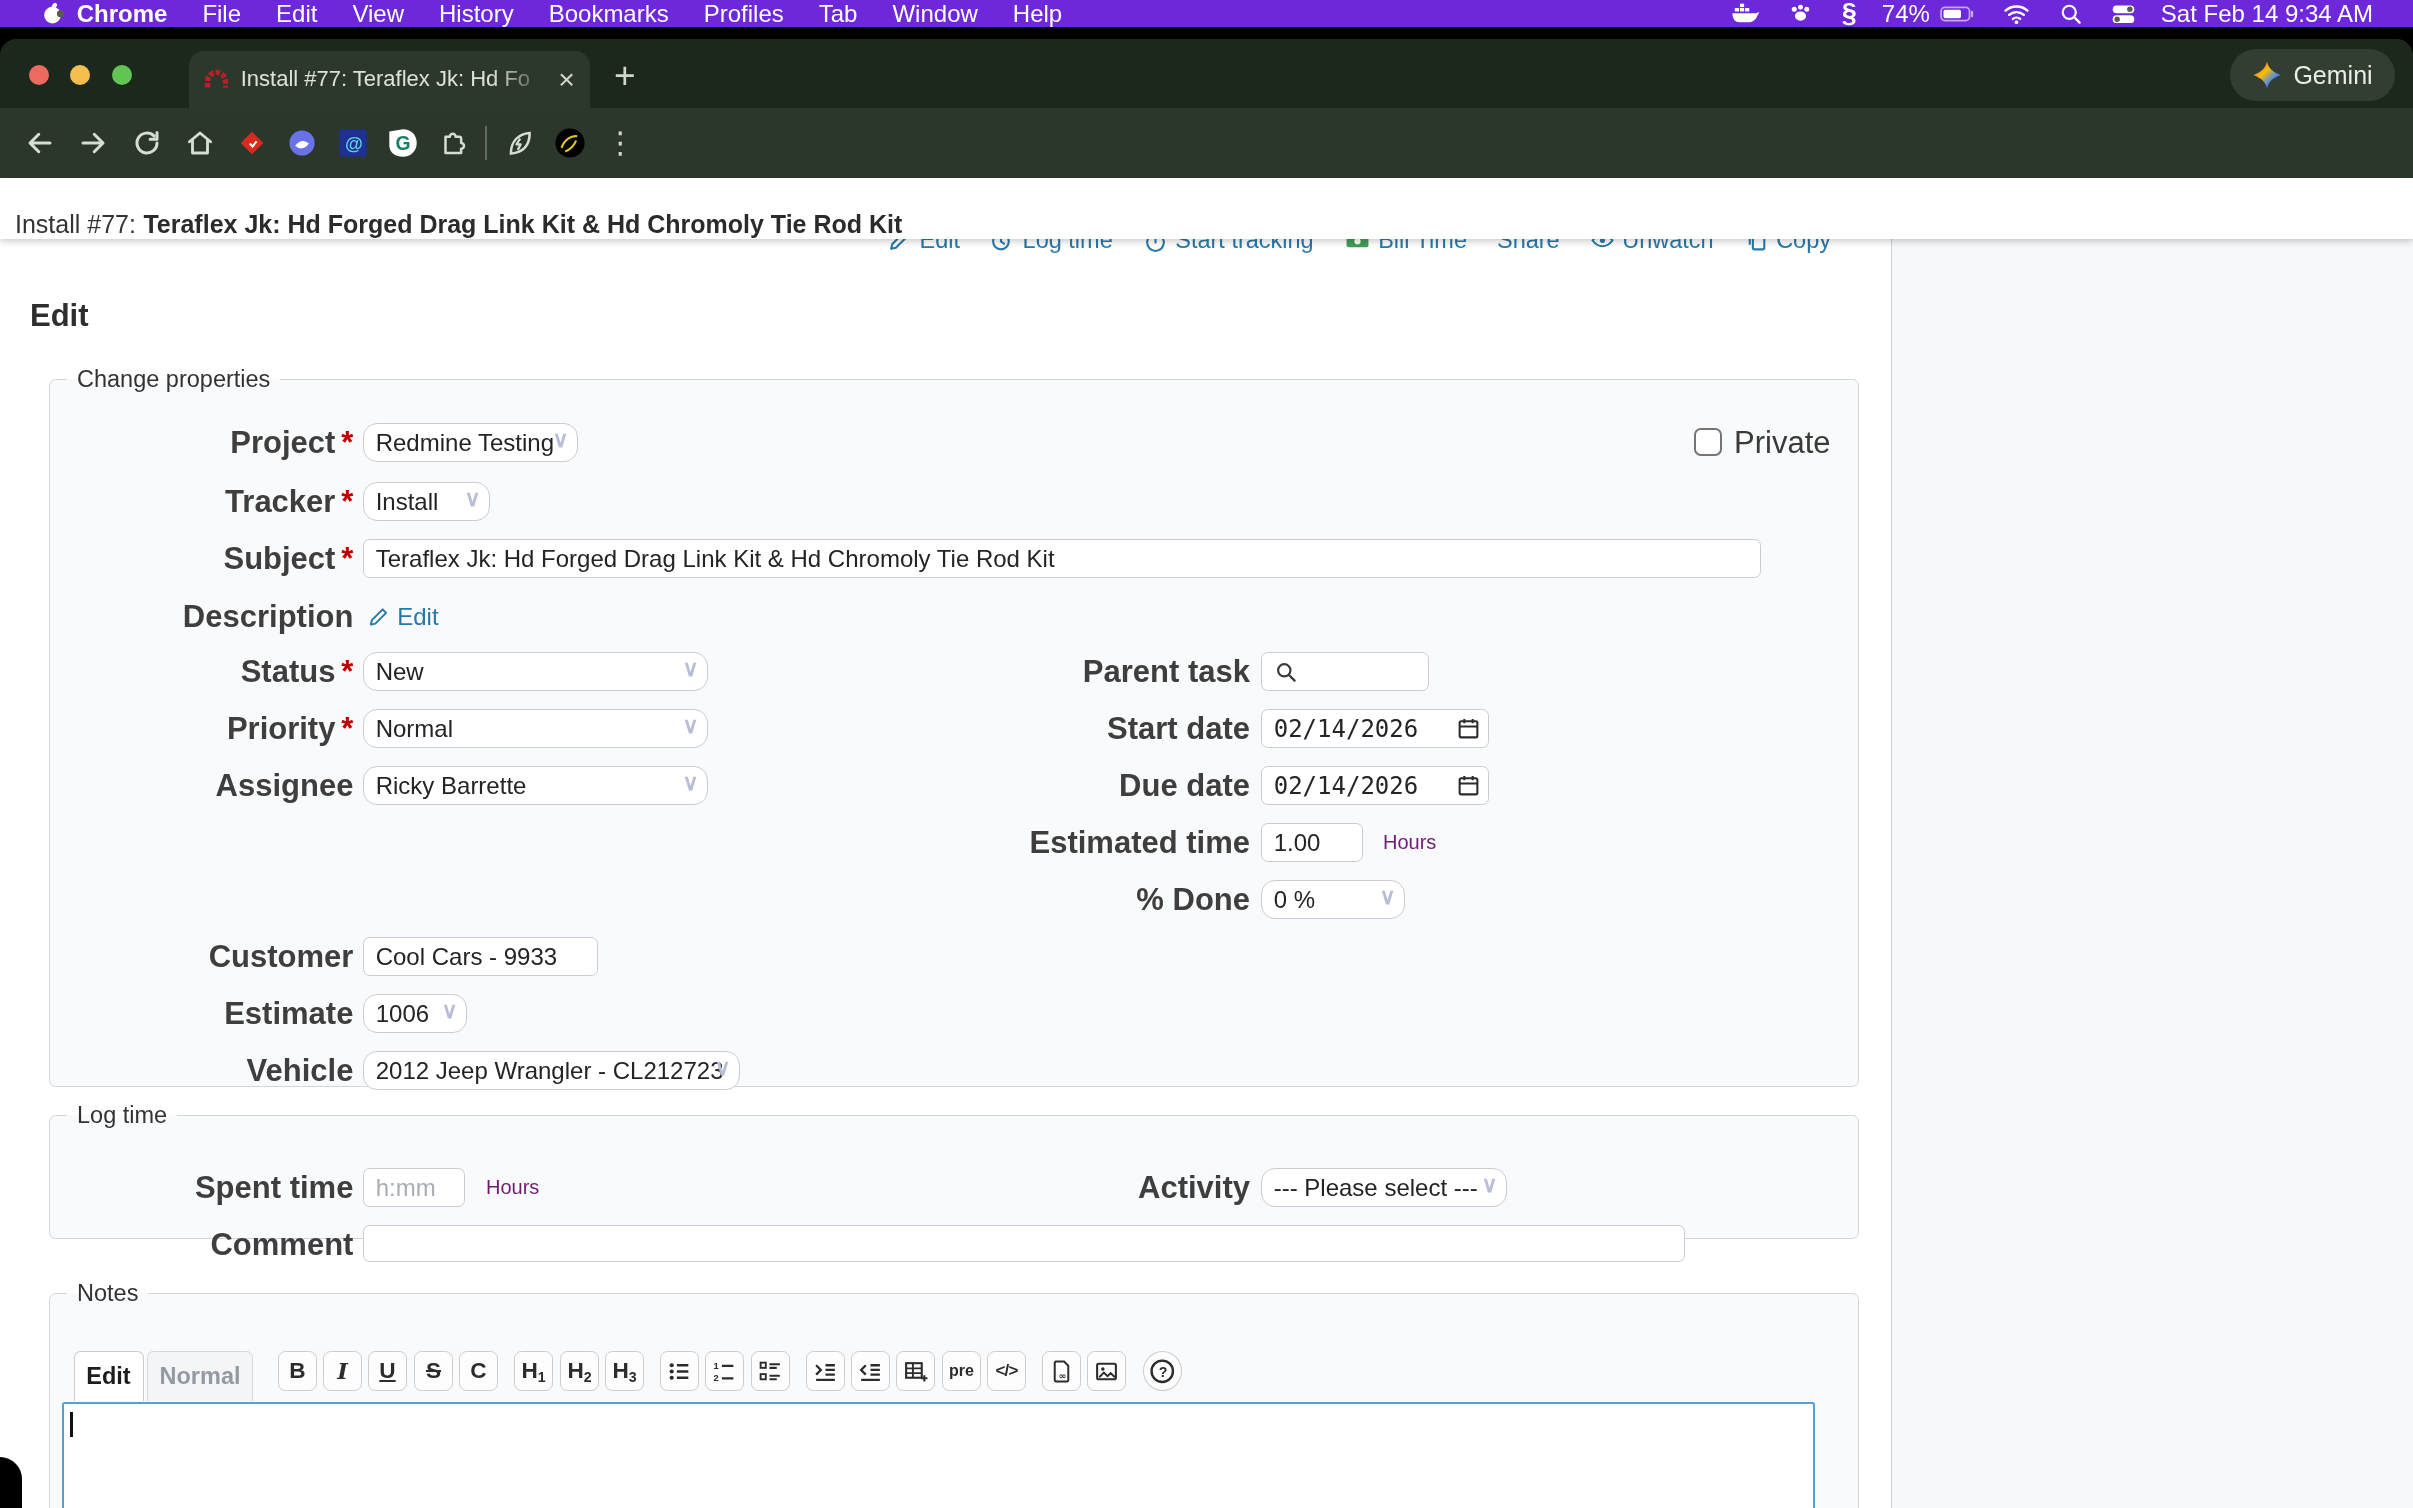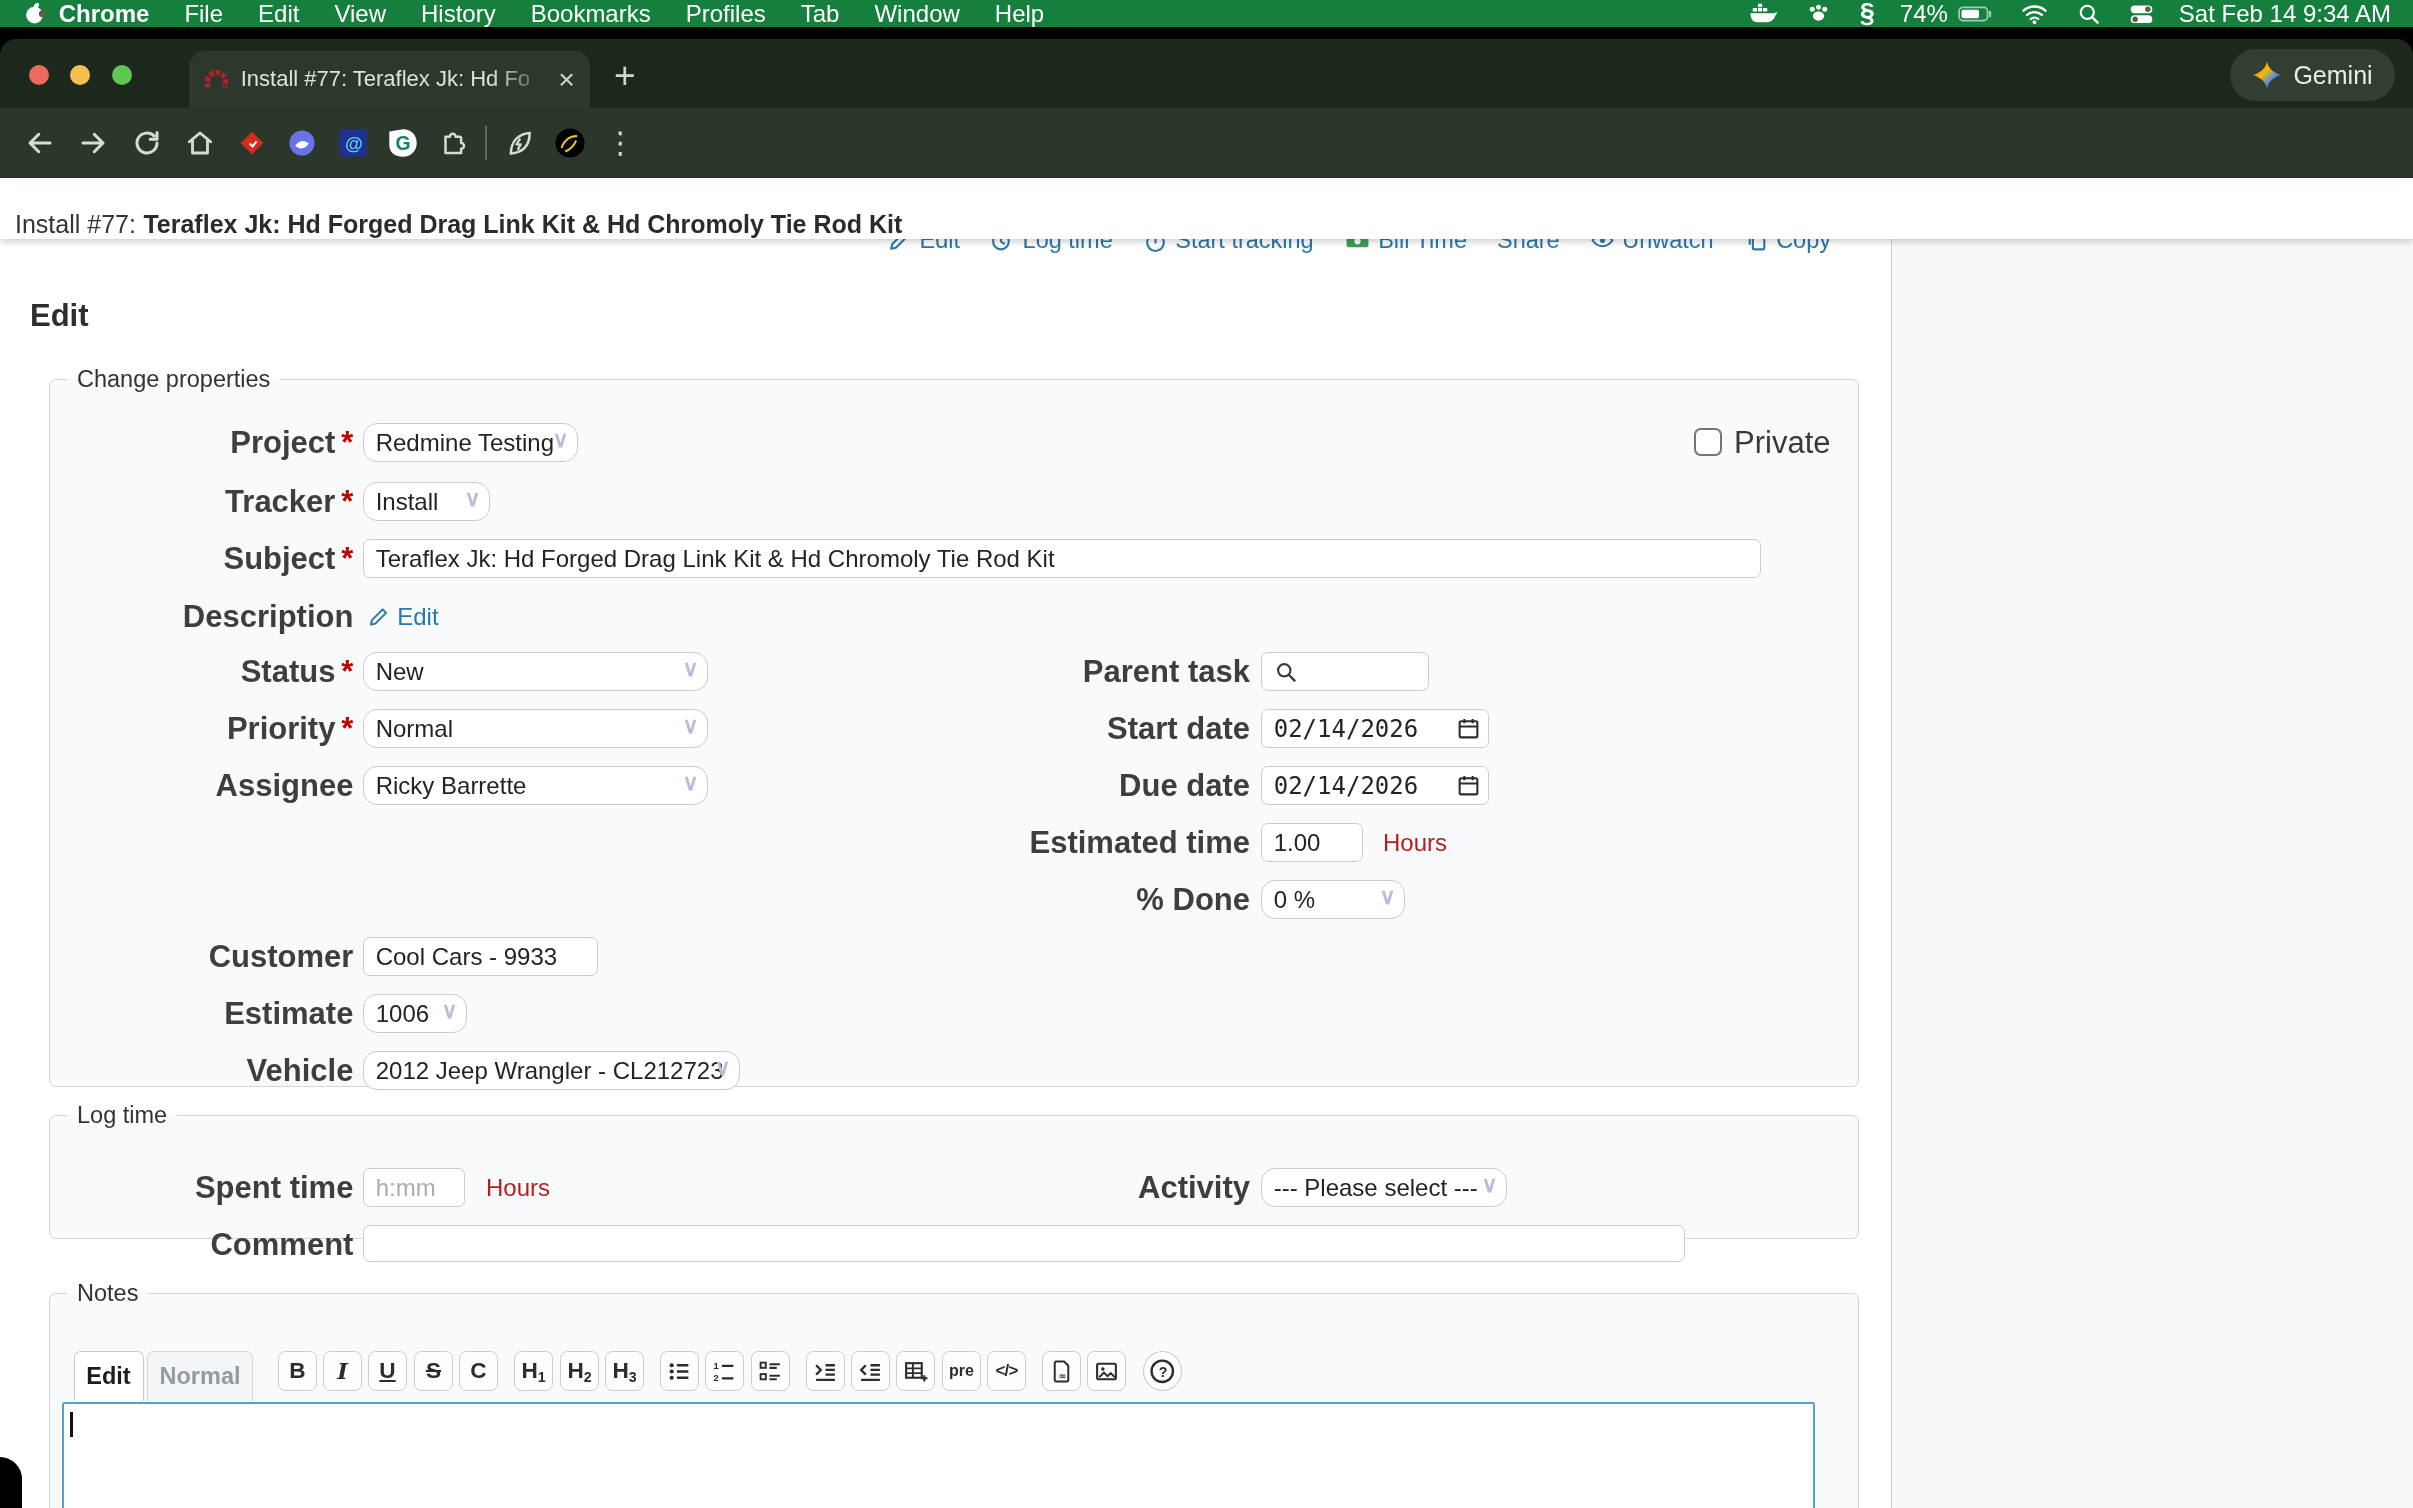--- a/index.html
+++ b/index.html
@@ -1,21 +1,21 @@
 <!DOCTYPE html>
 <html style="font-size:13.4px"><head>
 <meta charset="utf-8">
 <style>
   html,body{margin:0;padding:0;width:2413px;height:1508px;overflow:hidden;
     font-family:"Liberation Sans",sans-serif;background:#fff;}
   #screen{position:relative;width:2413px;height:1508px;background:#000;}
 
   
-  #menubar{position:absolute;top:0;left:0;width:2413px;height:27px;background:#15803d;
-    display:flex;align-items:center;color:#fff;font-size:24px;padding:0 22px;box-sizing:border-box;}
+  #menubar{position:absolute;top:0;left:0;width:2413px;height:27px;background:#6d28d9;
+    display:flex;align-items:center;color:#fff;font-size:24px;padding:0 40px;box-sizing:border-box;}
   #menubar .mitem{margin-right:35px;white-space:nowrap;}
   #menubar .mitem.bold{font-weight:bold;}
   #menubar .grow{flex:1;}
   #menubar .sic{display:flex;align-items:center;margin-left:28.5px;}
   #menubar .sic svg{display:block;}
   #menubar .stxt{margin-left:25px;white-space:nowrap;}
 
   
   #window{position:absolute;top:39px;left:0;width:2413px;height:1470px;
     background:#1c281c;border-radius:17px 17px 0 0;overflow:hidden;}
@@ -83,21 +83,21 @@
   .lbl-r{left:863px;width:337px;}
   .plain{font-weight:normal;color:#3a3a3a;}
 
   .sel,.inp{position:absolute;height:39px;background:#fff;border:1.7px solid #c9ccd2;border-radius:6.7px;
     box-sizing:border-box;display:flex;align-items:center;font-size:24px;color:#242424;
     padding:0 11.7px;white-space:nowrap;overflow:hidden;}
   .sel{padding-right:37px;border-radius:14px;}
   .sel .chev{position:absolute;right:8.4px;color:#b9bdd6;font-size:22px;font-weight:bold;top:3.4px;}
   .inp.date{font-family:"DejaVu Sans Mono",monospace;font-size:24px;letter-spacing:0px;padding-right:39px;}
   .inp.date svg{position:absolute;right:7.5px;top:5.9px;}
-  .suffix{position:absolute;font-size:24px;color:#b91c1c;line-height:39px;}
+  .suffix{position:absolute;font-size:20px;color:#701a75;line-height:39px;}
   .ph{color:#a9adb3;}
   #privbox{position:absolute;width:28px;height:28px;border:2.5px solid #757575;border-radius:6.7px;background:#fff;box-sizing:border-box;}
 
   .bluelink{color:#2878ab;font-size:24px;text-decoration:none;display:flex;align-items:center;}
 
   
   .tabbtn{position:absolute;top:44px;height:50px;box-sizing:border-box;border:1.7px solid #c8ccd0;
     border-bottom:none;border-radius:6.7px 6.7px 0 0;display:flex;align-items:center;justify-content:center;
     font-size:23.5px;font-weight:bold;}
   #tab-edit{left:23.5px;width:70px;background:#fff;color:#1d1d1d;z-index:3;}

